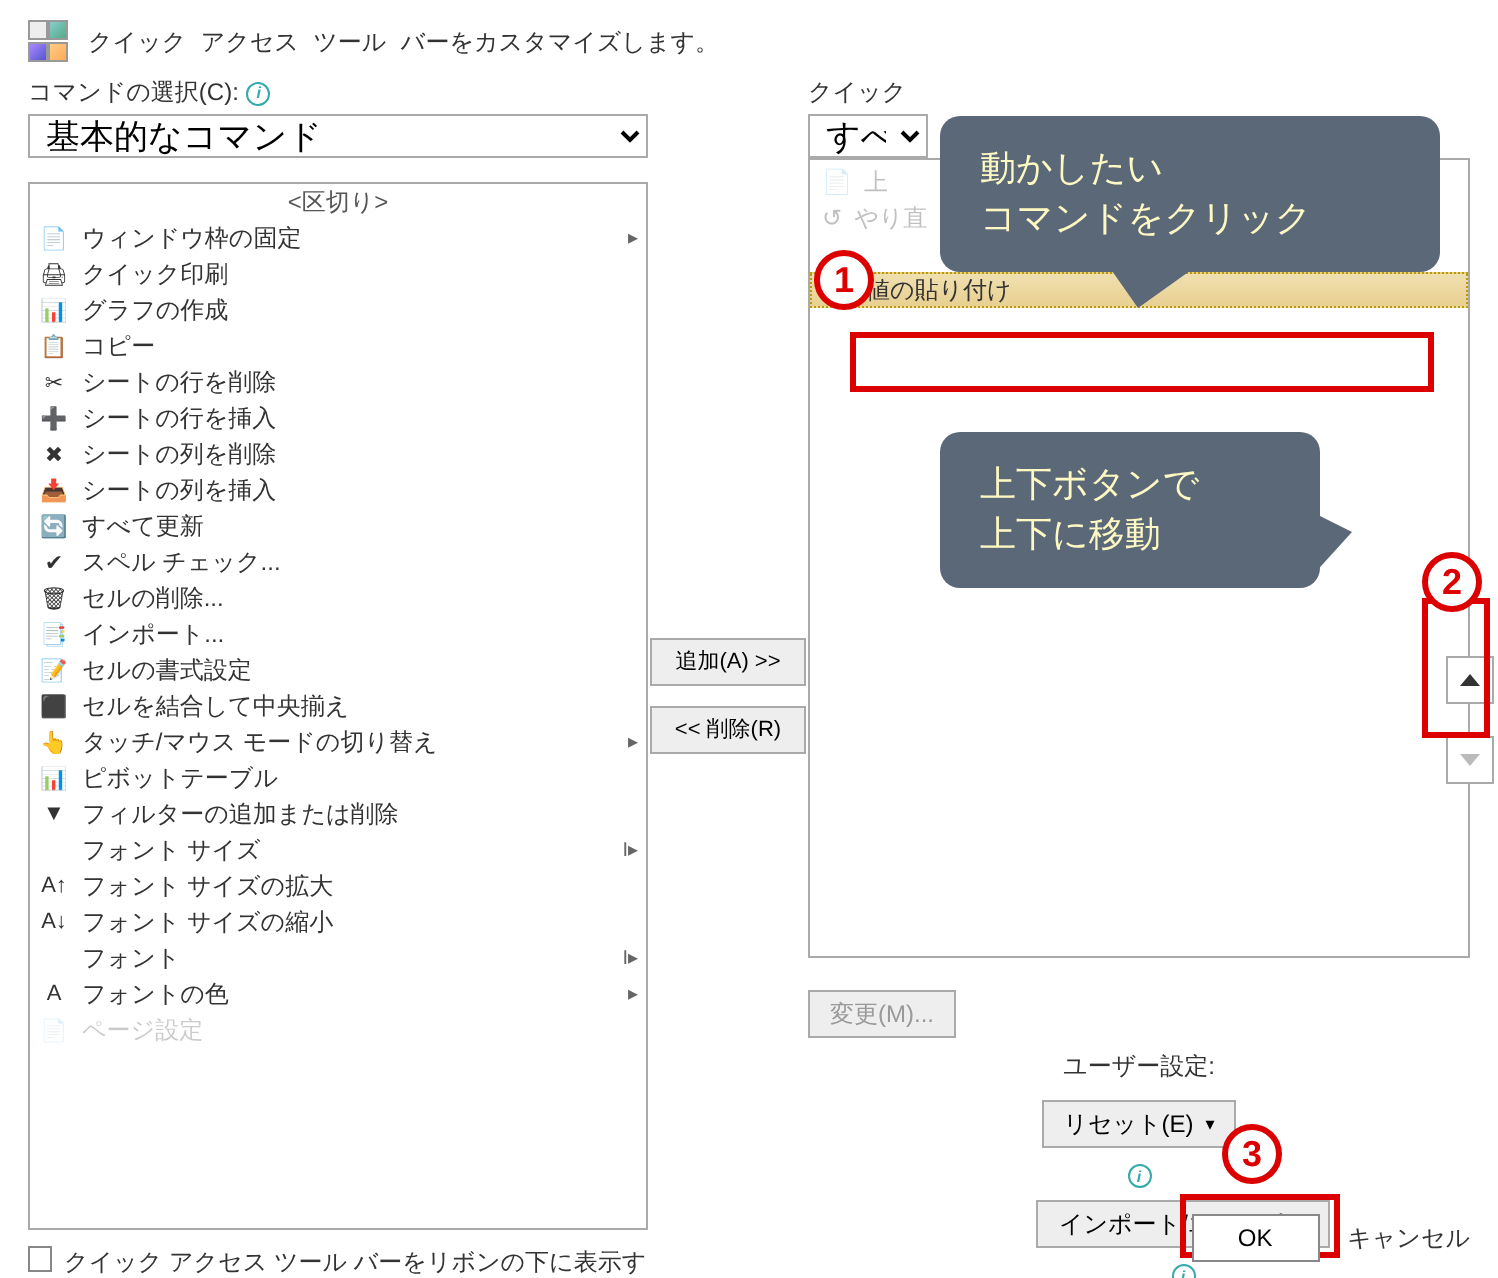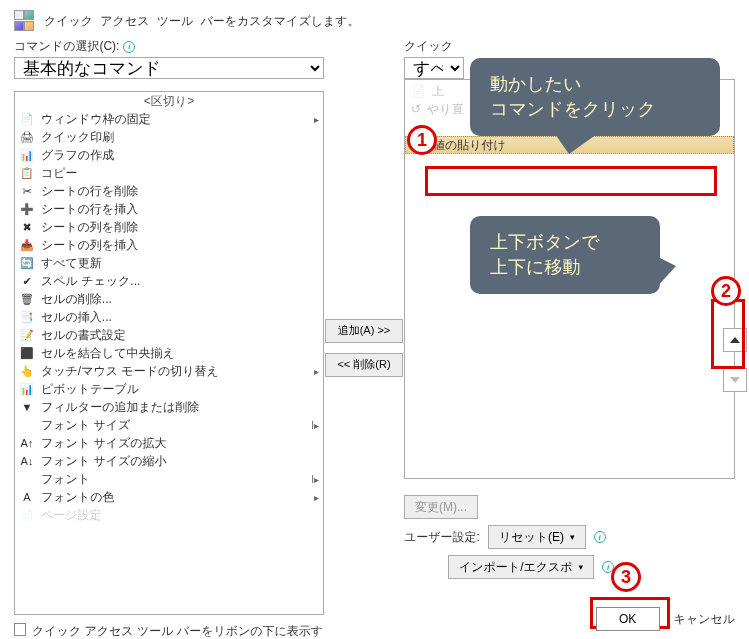--- a/index.html
+++ b/index.html
@@ -29,21 +29,21 @@
 button.mid { width: 78px; height: 24px; border: 1px solid #aaa; background: #eee; font-size: 11px; }
 .right-list { border: 1px solid #aaa; height: 400px; margin-top: 0; background: #fff; position: relative; }
 .right-item { display: flex; align-items: center; height: 18px; padding: 0 6px; gap: 6px; }
 .right-item.sel { background: linear-gradient(#f0e0b0,#e8d090); border: 1px dotted #b90; }
 .highlight-box { position: absolute; border: 3px solid #d00; pointer-events: none; }
 .callout { position: absolute; background: #5a6878; color: #fef9c3; border-radius: 10px; padding: 14px 20px; font-size: 18px; line-height: 1.4; z-index: 10; }
 .num-badge { position: absolute; width: 30px; height: 30px; border: 3px solid #d00; border-radius: 50%; background: #fff; display: flex; align-items: center; justify-content: center; font-size: 18px; font-weight: bold; color: #d00; z-index: 15; }
 .arrow-btn { width: 24px; height: 24px; border: 1px solid #aaa; background: #fff; display: flex; align-items: center; justify-content: center; }
 .arrow-btn .tri-up { width:0;height:0;border-left:5px solid transparent;border-right:5px solid transparent;border-bottom:6px solid #333;}
 .arrow-btn .tri-dn { width:0;height:0;border-left:5px solid transparent;border-right:5px solid transparent;border-top:6px solid #bbb;}
-.bottom-row { display: flex; align-items: center; gap: 8px; margin-top: 6px; }
+.bottom-row { display: flex; align-items: center; gap: 8px; margin-top: 6px; flex-direction: column; }
 .btn { height: 24px; border: 1px solid #aaa; background: #eee; padding: 0 10px; font-size: 12px; display: inline-flex; align-items: center; }
 .btn.disabled { color: #999; }
 .btn.ok { background: #fff; border: 1px solid #888; width: 64px; justify-content: center; }
 .footer { position: absolute; bottom: 8px; right: 14px; display: flex; gap: 14px; align-items: center; }
 .dd-arrow::after { content:"▾"; margin-left:6px; font-size:9px;}
 .r-controls { position:absolute; right:-12px; top:290px; display:flex; flex-direction:column; gap:16px;}
 </style>
 </head>
 <body>
 
@@ -109,21 +109,21 @@
         <div class="li">
           <span class="ico">✔</span>
           <span>スペル チェック...</span>
         </div>
         <div class="li">
           <span class="ico">🗑</span>
           <span>セルの削除...</span>
         </div>
         <div class="li">
           <span class="ico">📑</span>
-          <span>セルの挿入...</span>
+          <span>インポート...</span>
         </div>
         <div class="li">
           <span class="ico">📝</span>
           <span>セルの書式設定</span>
         </div>
         <div class="li">
           <span class="ico">⬛</span>
           <span>セルを結合して中央揃え</span>
         </div>
         <div class="li">

